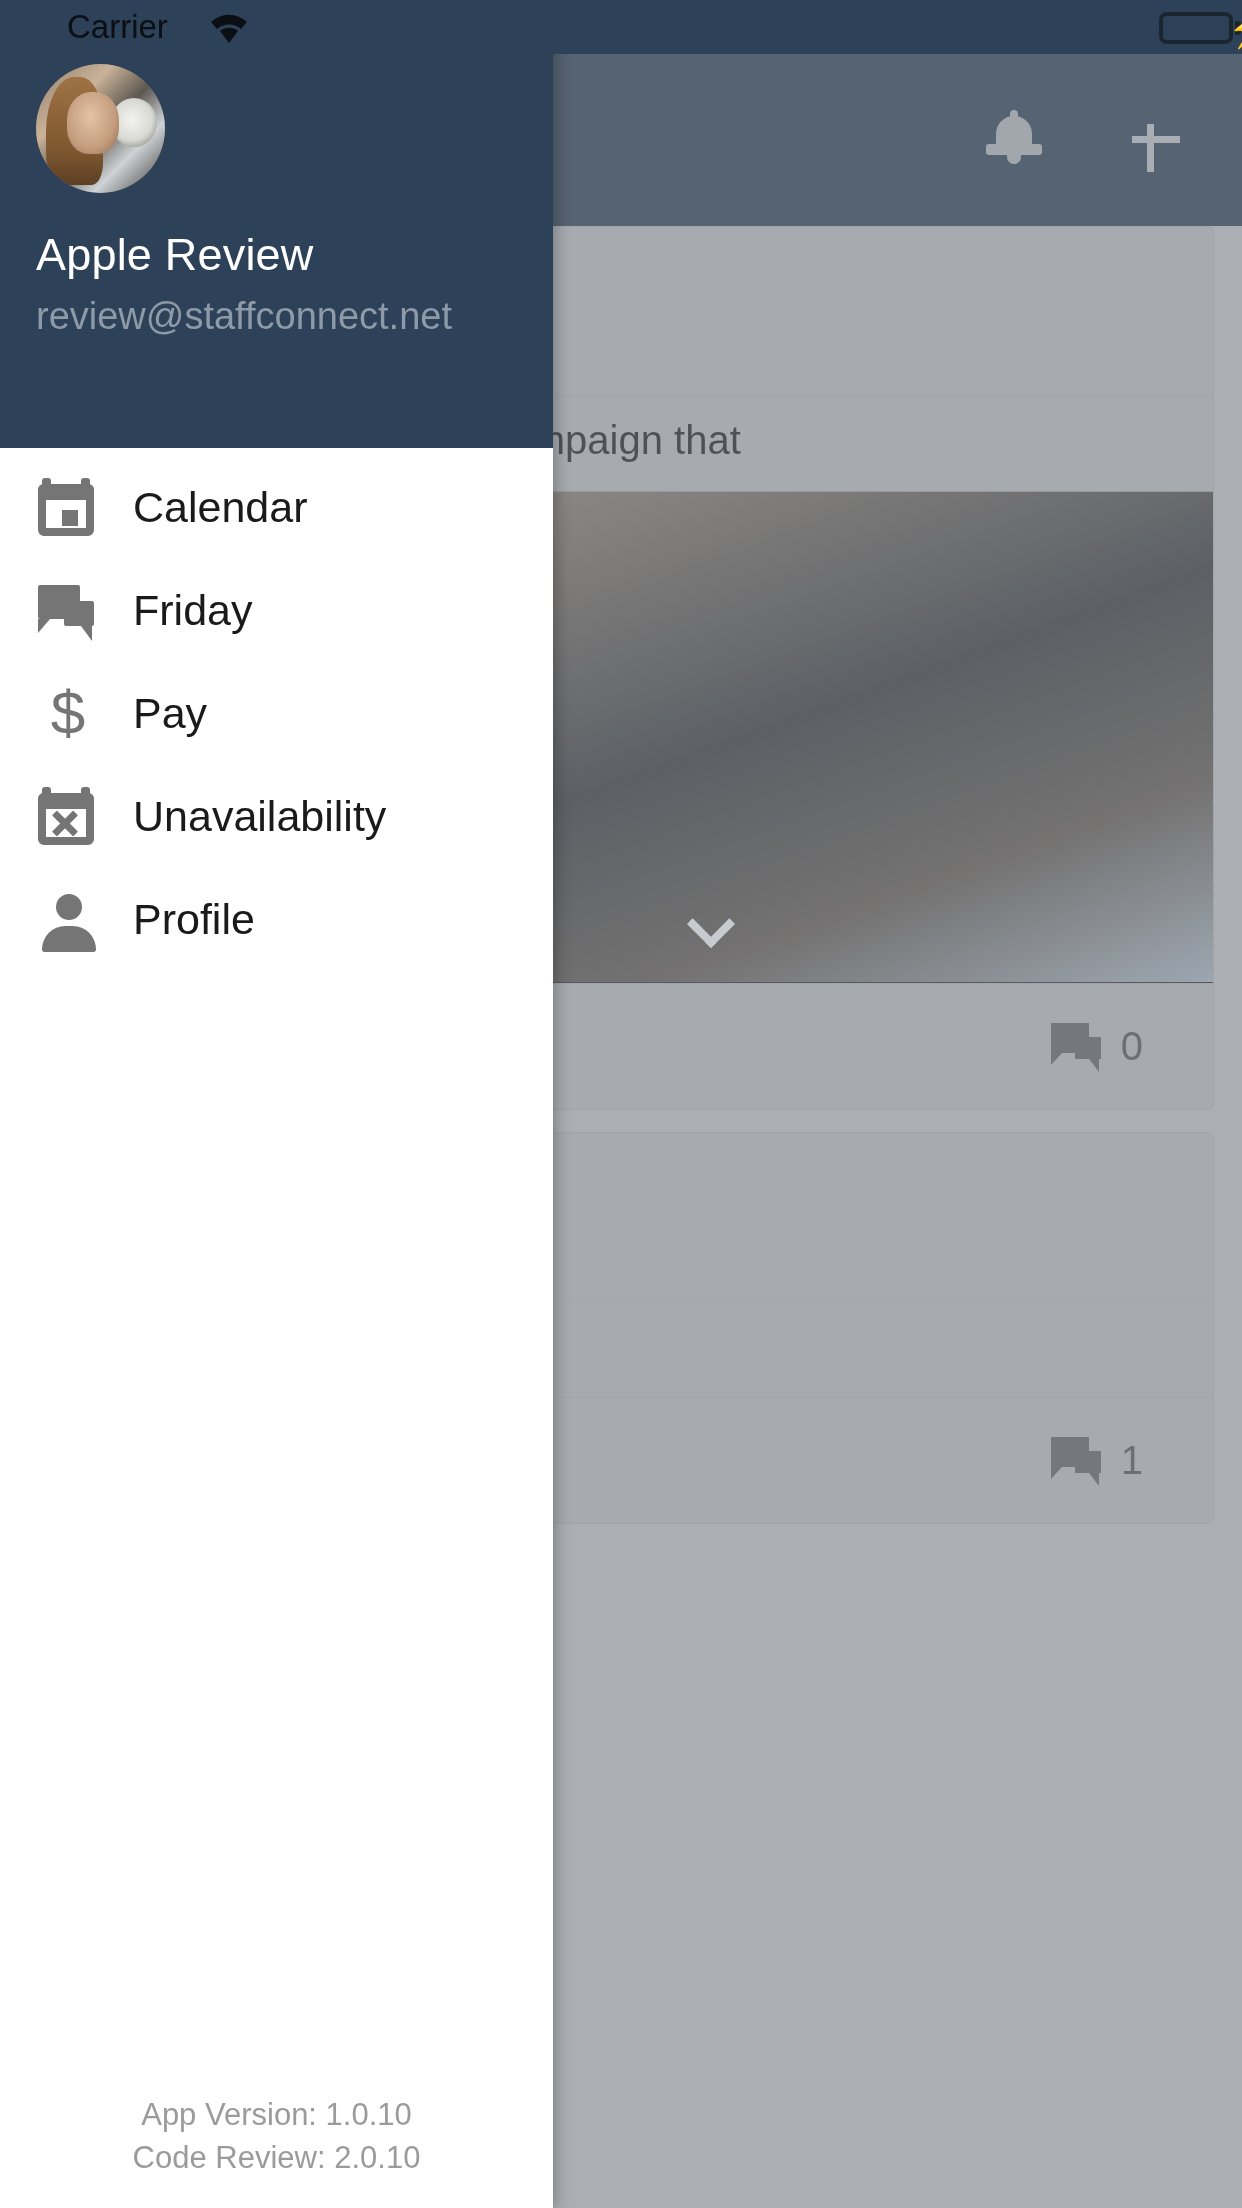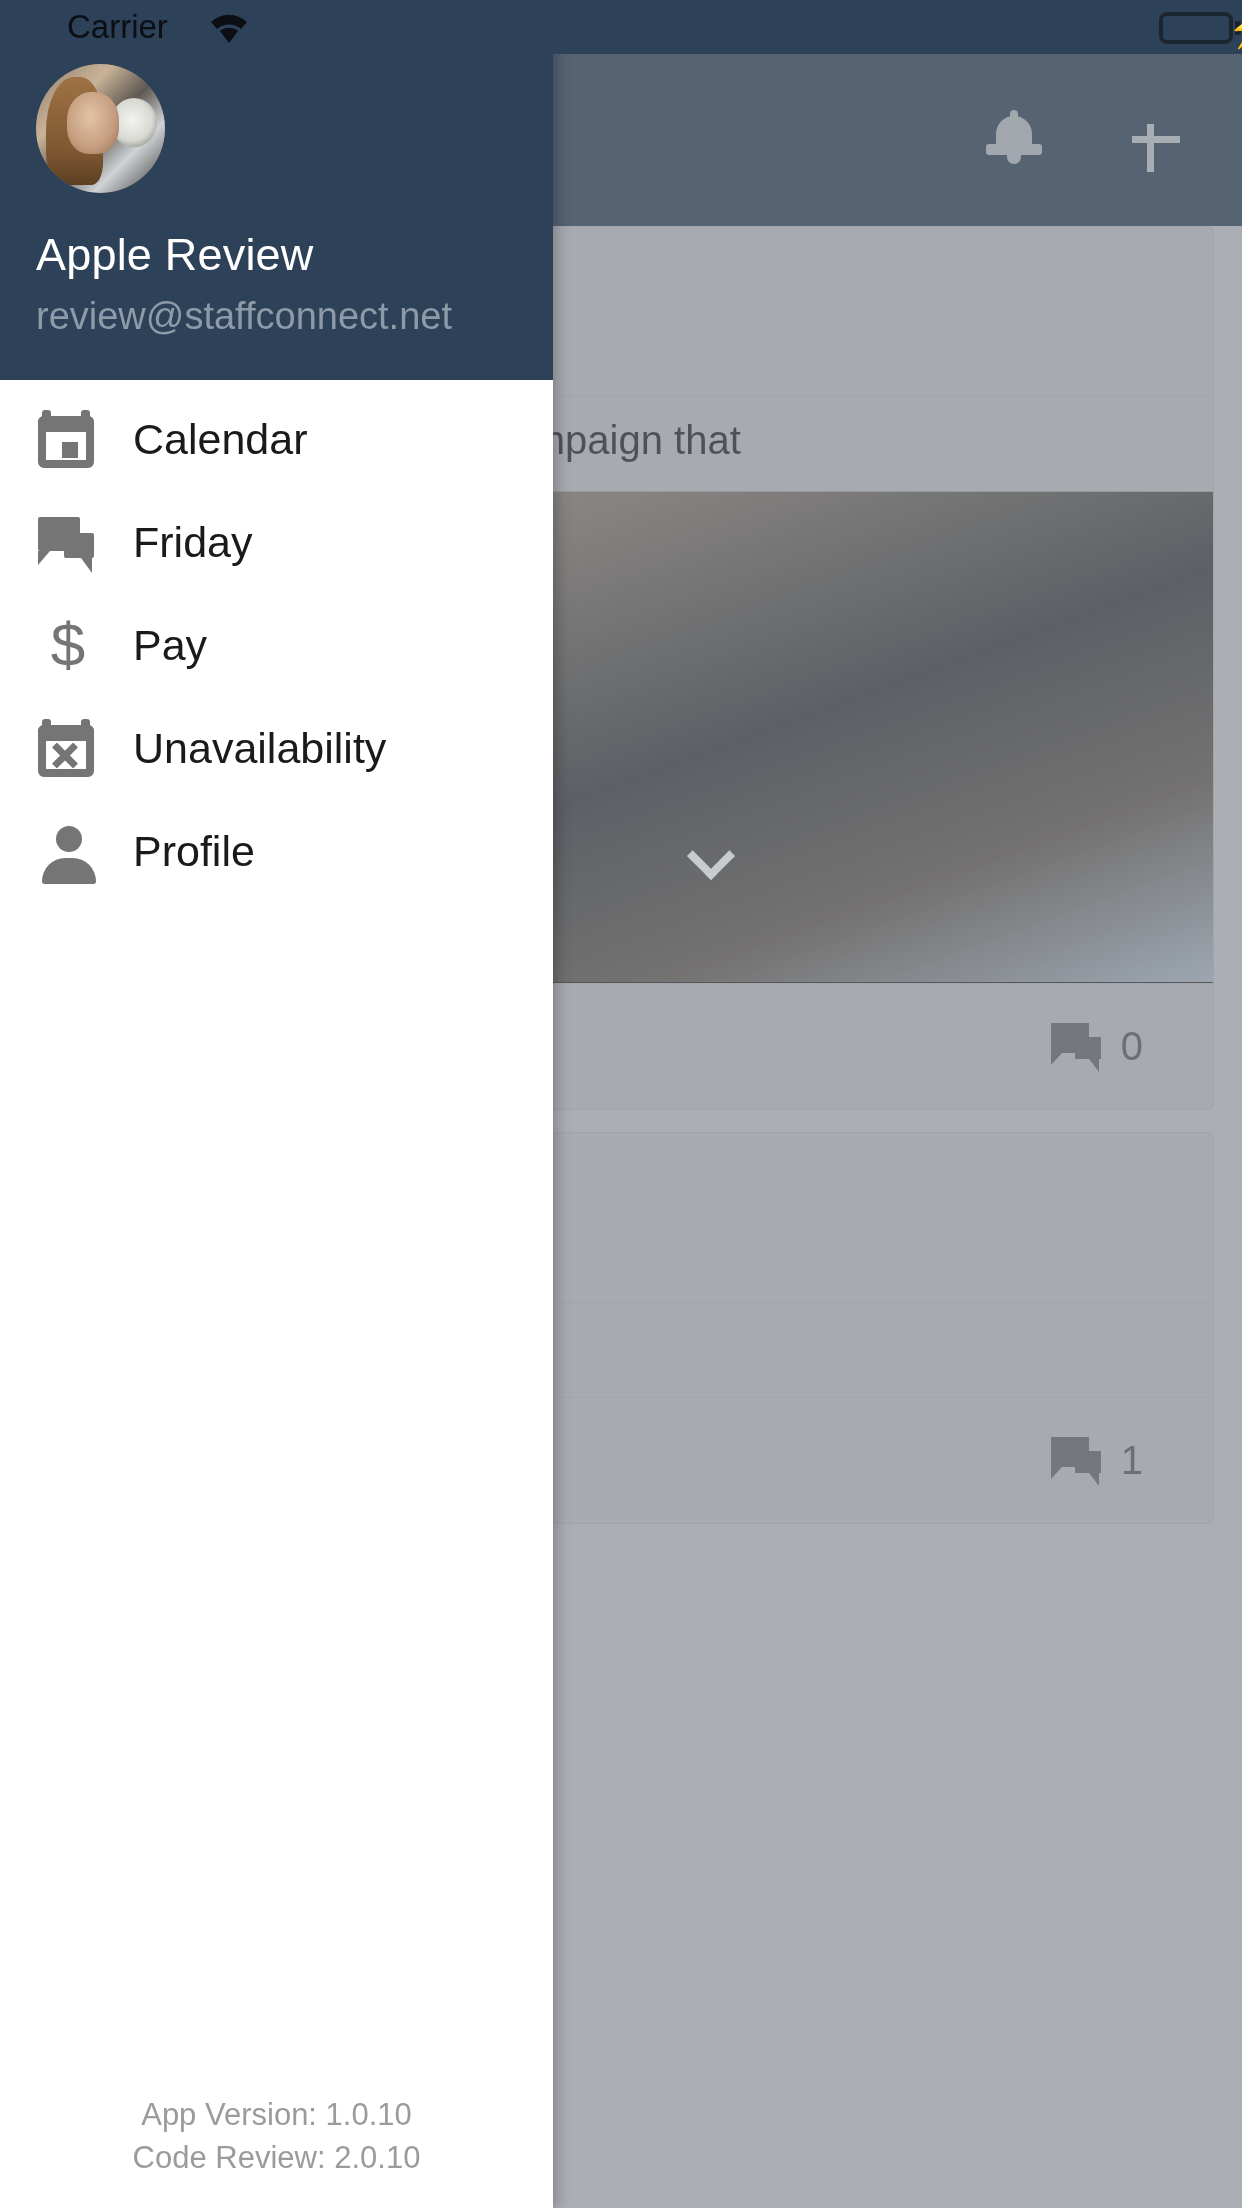--- a/index.html
+++ b/index.html
@@ -102,21 +102,21 @@
   }
   #sb-bolt { position:absolute; right:12px; top:9px; font-size:38px; color:#0b0f14; line-height:38px; }
 
   
   #drawer {
     position:absolute; left:0; top:0; width:553px; height:2208px;
     background:#ffffff; display:flex; flex-direction:column;
     box-shadow:3px 0 14px rgba(0,0,0,0.28);
   }
   #drawer-header {
-    height:380px; background:#2d4159; padding:64px 36px 0 36px;
+    height:448px; background:#2d4159; padding:64px 36px 0 36px;
     position:relative; flex:0 0 auto;
   }
   #avatar {
     width:129px; height:129px; border-radius:50%; overflow:hidden;
     background:#5a5047; position:relative;
   }
   #avatar .ph-bg {
     position:absolute; inset:0;
     background:linear-gradient(135deg,#8e7f6d 0%,#c9b298 30%,#5d5852 52%,#cfd3d6 72%,#33302d 100%);
   }

